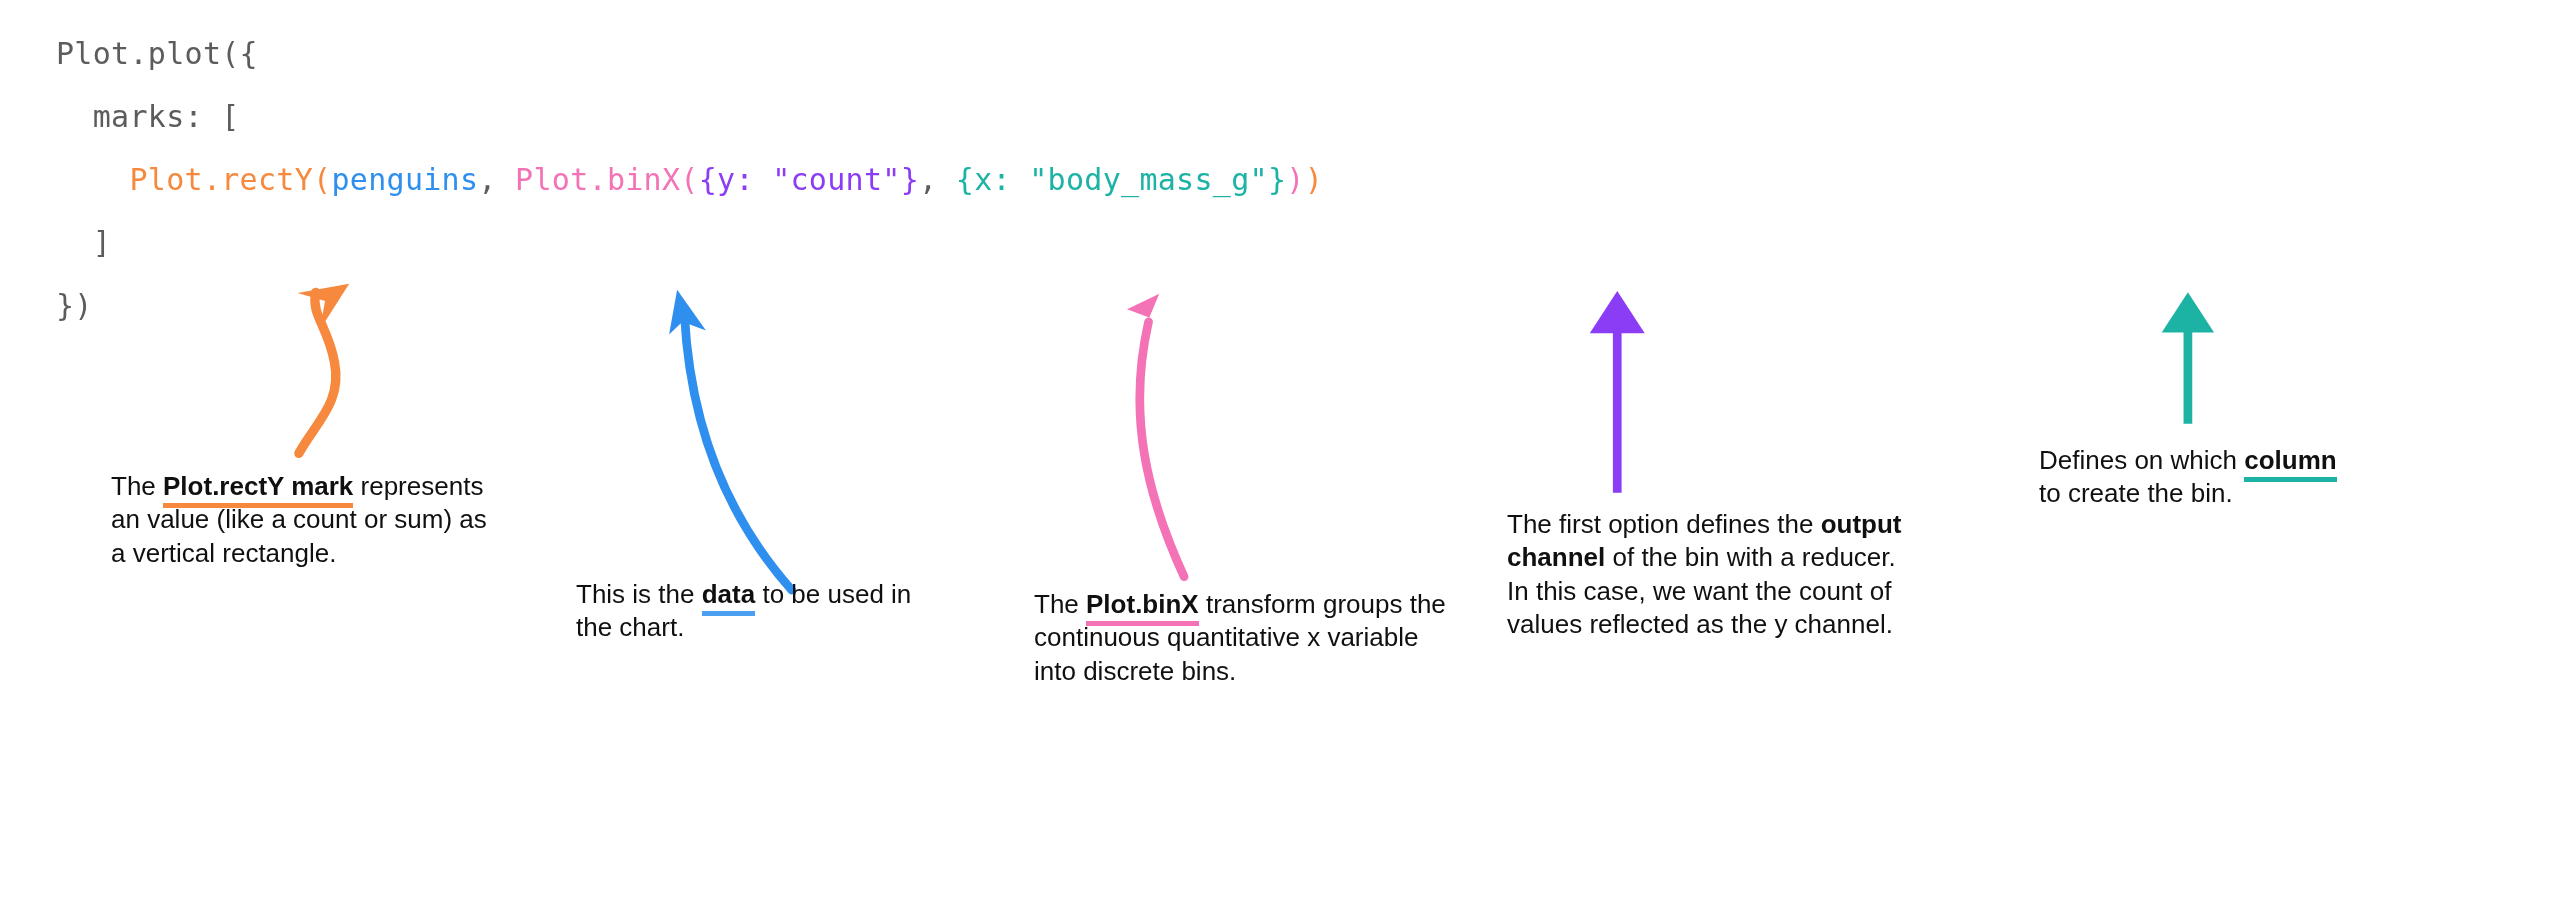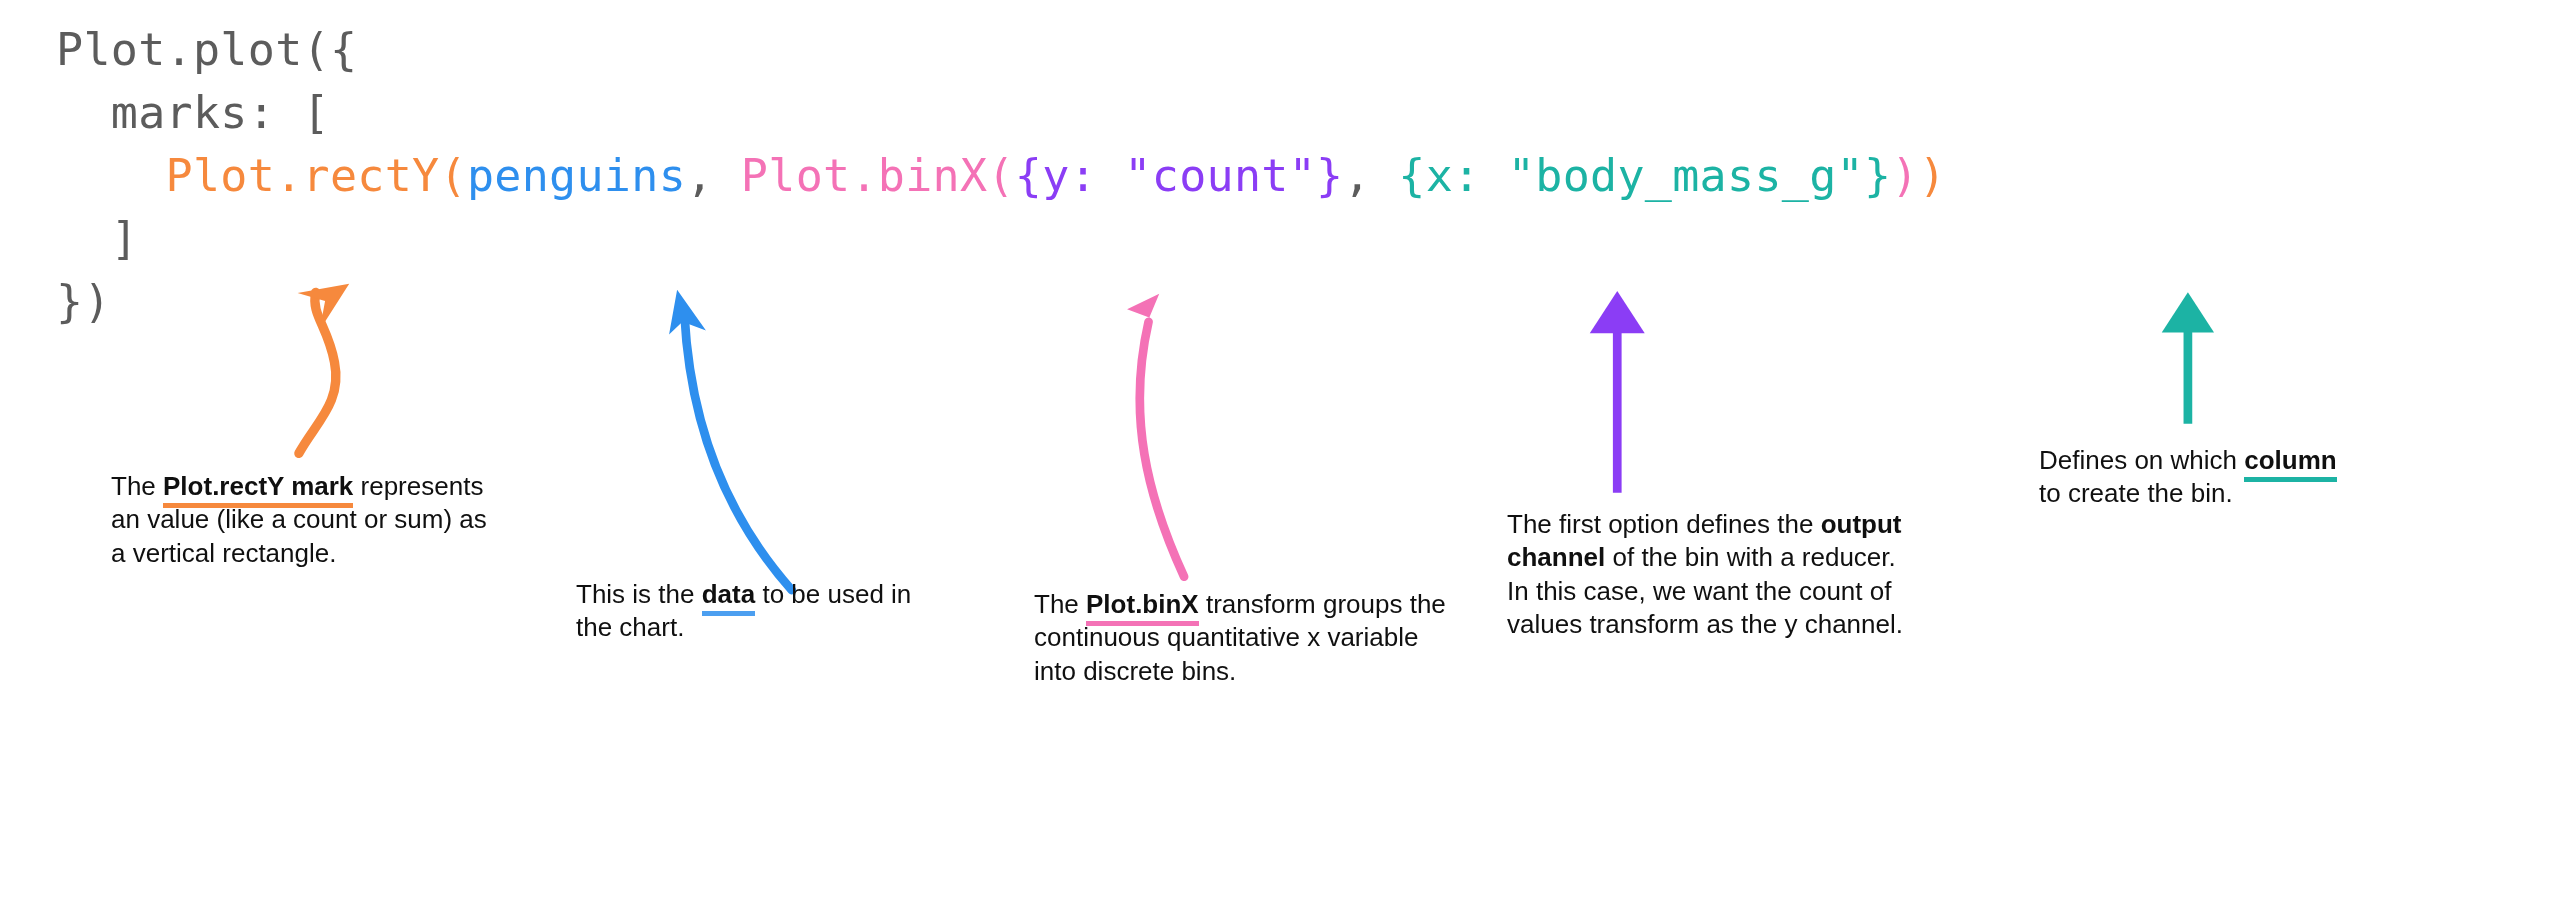--- a/index.html
+++ b/index.html
@@ -19,23 +19,23 @@
     position: absolute;
     left: 0; top: 0;
     width: 2576px;
     height: 918px;
   }
 
   
   .code {
     position: absolute;
     left: 56px;
-    top: 16px;
+    top: 31px;
     font-family: "DejaVu Sans Mono", "Liberation Mono", monospace;
-    font-size: 45px;
+    font-size: 30px;
     line-height: 1.50;
     letter-spacing: 0.3px;
     color: #5c5c5c;
     white-space: pre;
   }
   .code .ln { display: block; height: 63px; }
   .tok { white-space: pre; }
 
   
   #arrows {
@@ -113,17 +113,17 @@
 
     <g>
       <line x1="3262" y1="632" x2="3262" y2="470" stroke="#1CB3A4" stroke-width="13"></line>
       <path d="M 3262 436 L 3301 496 L 3223 496 Z" fill="#1CB3A4"></path>
     </g>
   </svg>
 
   <div class="note note-data"><span>This is the </span><b class="ul u-blue"><span>data</span></b><span> to be used in the chart.</span></div>
   <div class="note note-rectY"><span>The </span><b class="ul u-orange"><span>Plot.rectY mark</span></b><span> represents an value (like a count or sum) as a vertical rectangle.</span></div>
   <div class="note note-binx"><span>The </span><b class="ul u-pink"><span>Plot.binX</span></b><span> transform groups the continuous quantitative x variable into discrete bins.</span></div>
-  <div class="note note-output"><span>The first option defines the </span><b class="ul u-purple"><span>output channel</span></b><span> of the bin with a reducer. In this case, we want the count of values transform as the y channel.</span></div>
+  <div class="note note-output"><span>The first option defines the </span><b class="ul u-purple"><span>output channel</span></b><span> of the bin with a reducer. In this case, we want the count of values reflected as the y channel.</span></div>
   <div class="note note-column"><span>Defines on which </span><b class="ul u-teal"><span>column</span></b><span> to create the bin.</span></div>
 
 </div>
 
 
 </body></html>

